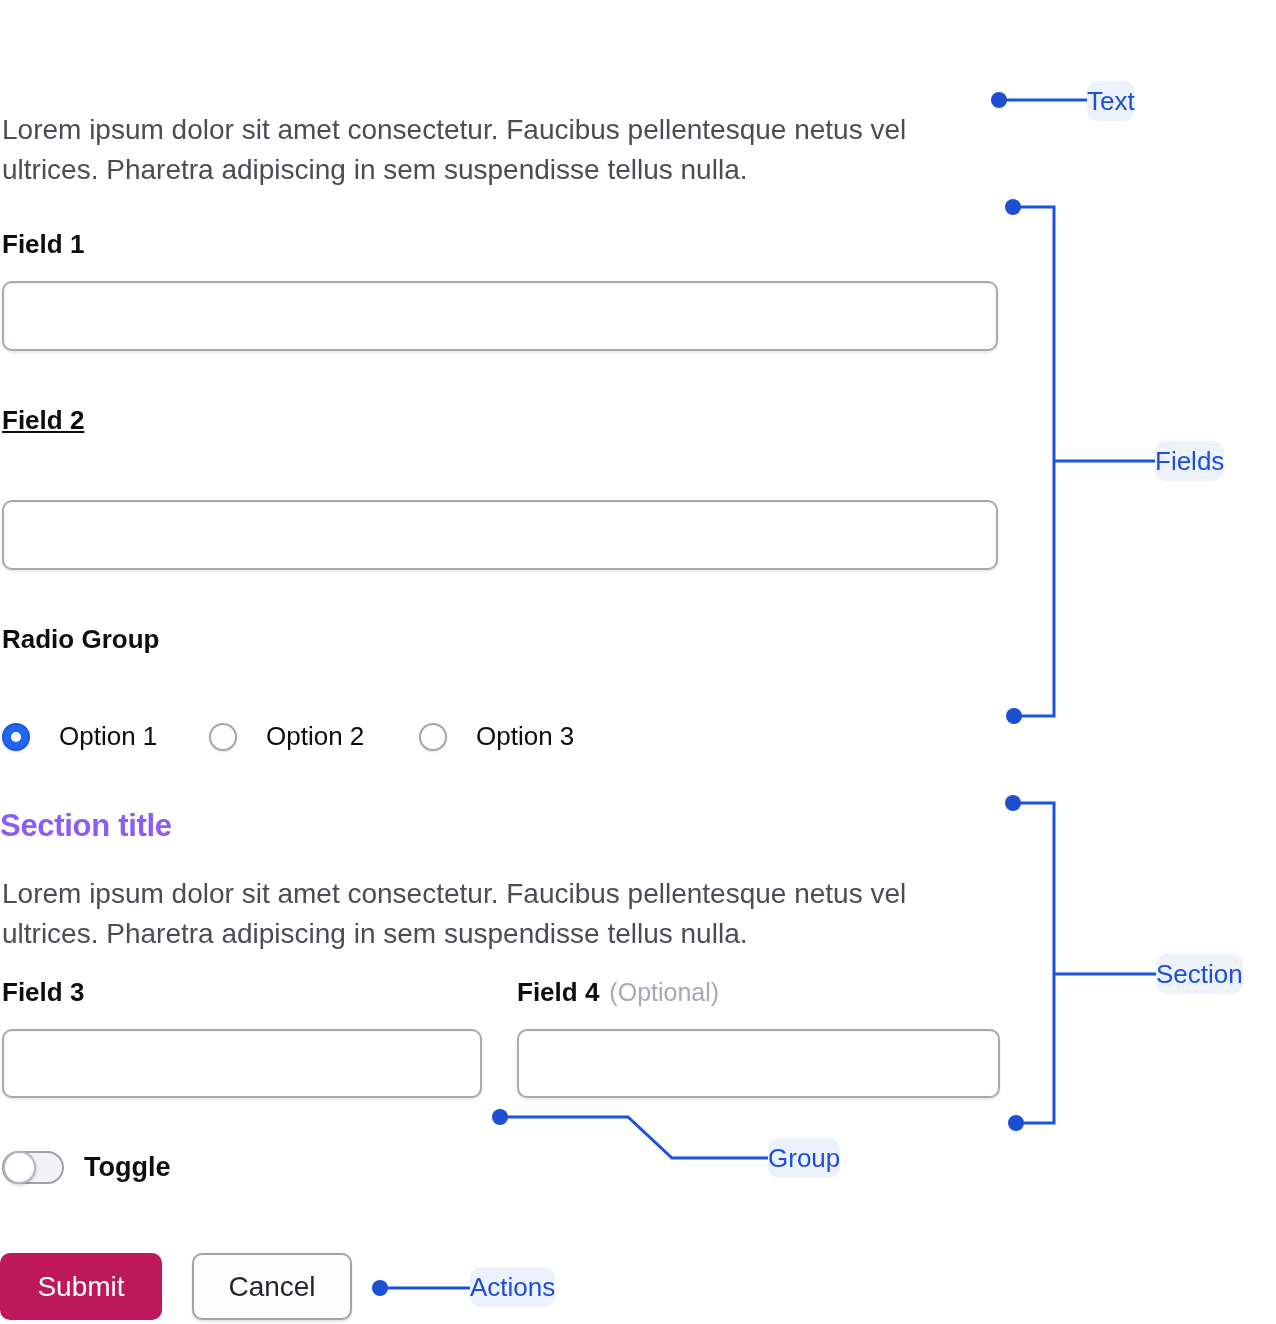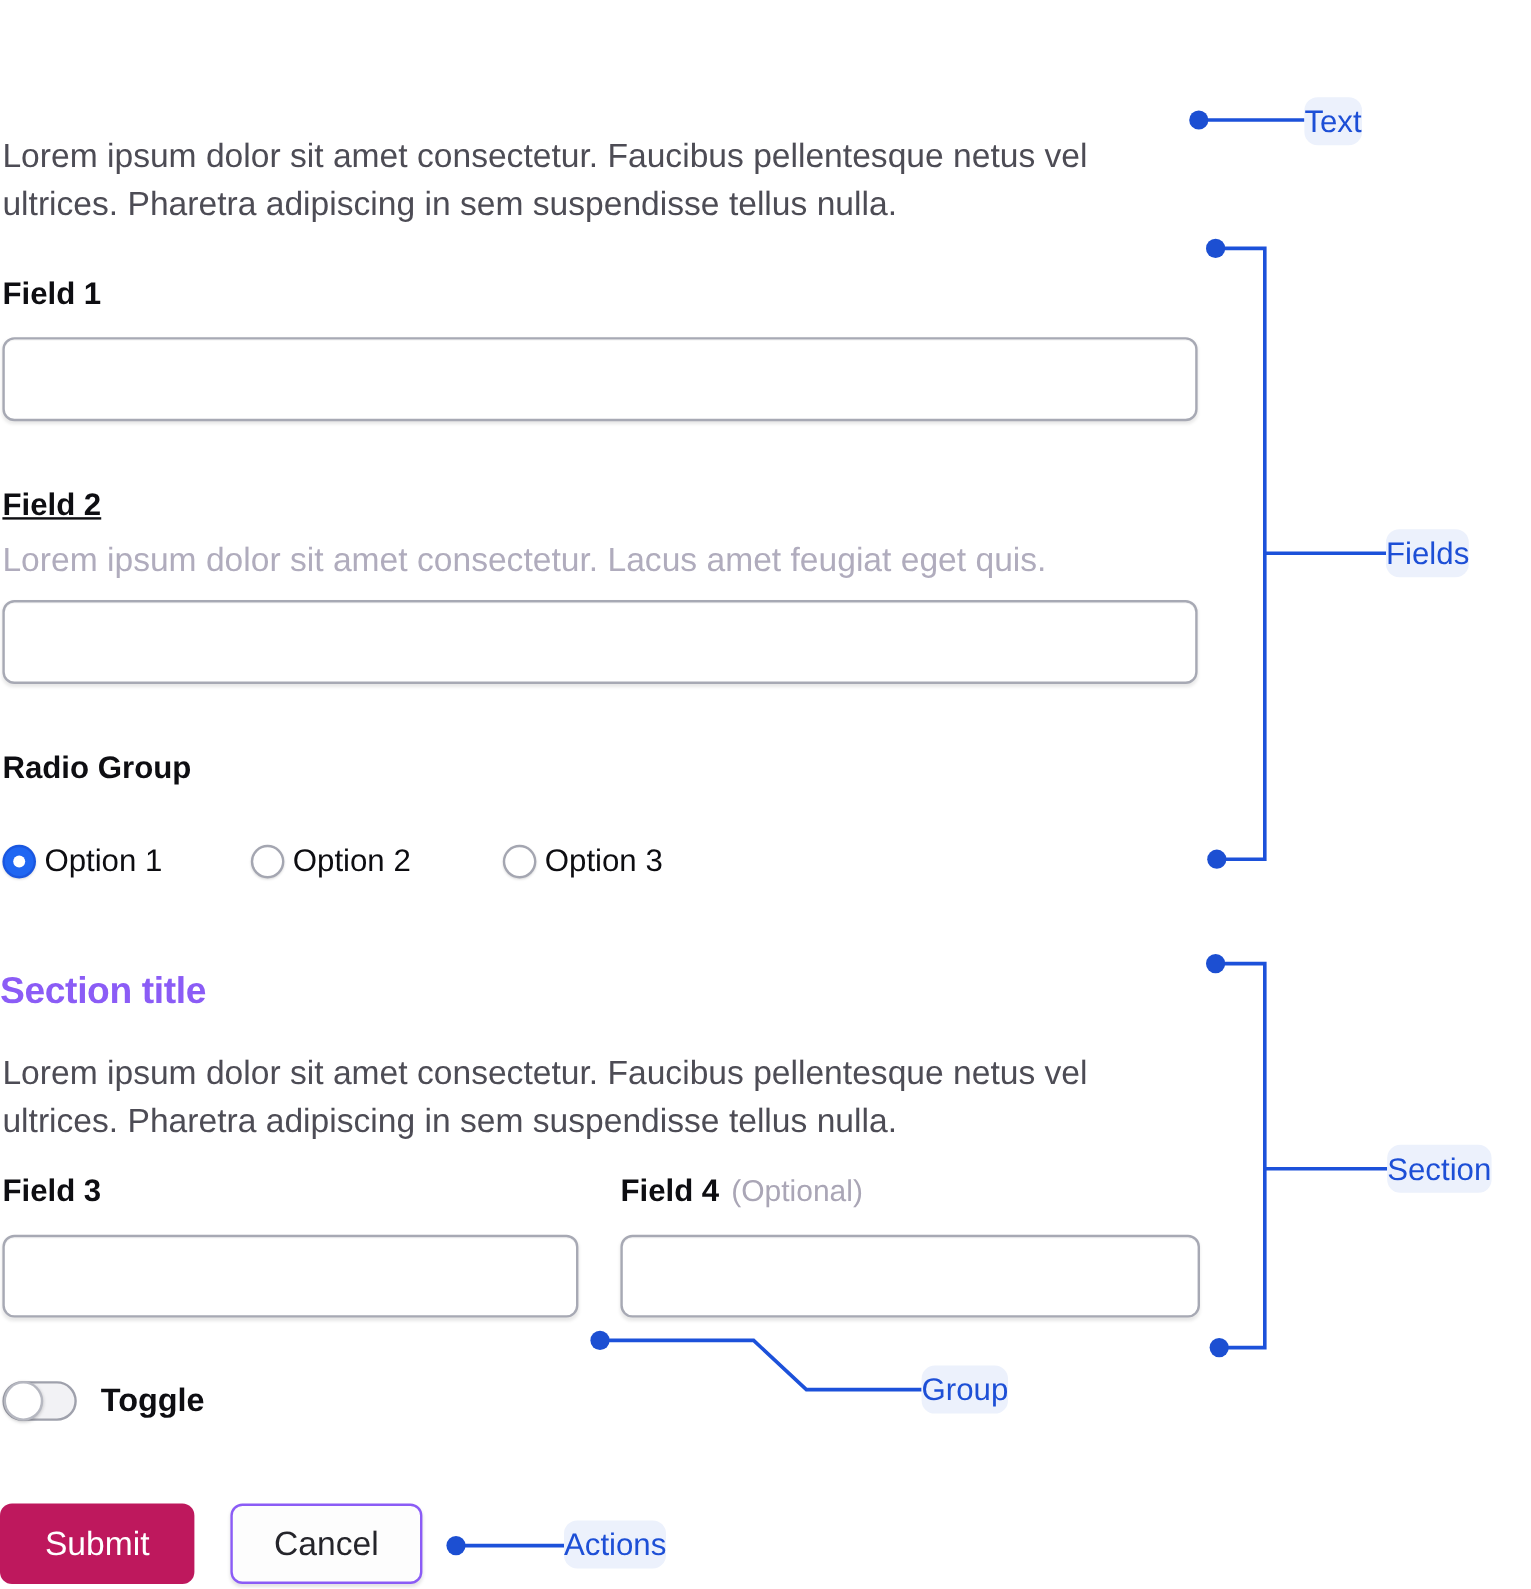--- a/index.html
+++ b/index.html
@@ -21,38 +21,38 @@
     box-sizing:border-box;background:#ffffff;border:2px solid #a7a9b4;border-radius:10px;
     box-shadow:0 2px 3px rgba(18,18,24,0.10), inset 0 1px 0 rgba(18,18,24,0.04);
     font-size:28px;color:#0e0e12;padding:0 18px;outline:none;
   }
   #input1{left:2px;top:281px;width:996px;height:70px;}
   #input2{left:2px;top:500px;width:996px;height:70px;}
   #input3{left:2px;top:1029px;width:480px;height:69px;}
   #input4{left:517px;top:1029px;width:483px;height:69px;}
   
   .radio-label-row{left:2px;top:624px;}
-  .radio-opt{position:absolute;top:702px;display:flex;align-items:center;gap:7px;cursor:pointer;}
+  .radio-opt{position:absolute;top:721px;display:flex;align-items:center;gap:29px;cursor:pointer;}
   .radio-circle{width:28px;height:28px;border-radius:50%;box-sizing:border-box;background:#ffffff;
     border:2px solid #a4a6b1;box-shadow:0 1px 2px rgba(18,18,24,0.15);flex:0 0 auto;}
   .radio-circle.selected{background:#1f66f2;border:2px solid #1a57e0;position:relative;}
   .radio-circle.selected::after{content:"";position:absolute;left:50%;top:50%;width:10px;height:10px;
     margin:-5px 0 0 -5px;border-radius:50%;background:#ffffff;}
   .radio-text{font-size:26px;font-weight:500;color:#0d0d11;}
   
   .toggle{left:2px;top:1151px;width:62px;height:33px;border-radius:17px;box-sizing:border-box;
     background:#f2f2f5;border:2px solid #9fa1ac;cursor:pointer;}
   .toggle-knob{position:absolute;left:-1px;top:-2px;width:33px;height:33px;border-radius:50%;
     background:#ffffff;border:2px solid #b6b8c1;box-sizing:border-box;box-shadow:0 1px 3px rgba(18,18,24,0.25);}
   .toggle-label{left:84px;top:1152px;font-size:27px;font-weight:700;color:#0e0e12;}
   
   .btn{box-sizing:border-box;border-radius:10px;font-family:"Liberation Sans",sans-serif;
     font-size:28px;font-weight:500;cursor:pointer;}
   .btn-submit{left:0;top:1253px;width:162px;height:67px;background:#be185d;border:none;color:#ffffff;}
-  .btn-cancel{left:192px;top:1253px;width:160px;height:67px;background:#fdfdfd;border:2px solid #8b5cf6;
+  .btn-cancel{left:192px;top:1253px;width:160px;height:67px;background:#fdfdfd;border:2px solid #a3a3a3;
     color:#25252b;box-shadow:0 2px 3px rgba(18,18,24,0.12);}
   
   .pill{height:40px;line-height:40px;padding:0 0;border-radius:11px;background:#ecf1fc;
     color:#1d4fd6;font-size:26px;white-space:nowrap;}
   #pill-text{left:1087px;top:81px;}
   #pill-fields{left:1155px;top:441px;}
   #pill-section{left:1156px;top:954px;}
   #pill-group{left:768px;top:1138px;}
   #pill-actions{left:470px;top:1267px;}
   
@@ -63,21 +63,20 @@
 
 <div class="canvas">
 
   <p class="abs intro">Lorem ipsum dolor sit amet consectetur. Faucibus pellentesque netus vel
 ultrices. Pharetra adipiscing in sem suspendisse tellus nulla.</p>
 
   <div class="abs field-label" style="left:2px;top:229px;">Field 1</div>
   <input id="input1" class="abs text-input" type="text" value="" style="">
 
   <div class="abs field-label" style="left:2px;top:405px;text-decoration:underline;">Field 2</div>
-  <div class="abs helper">Lorem ipsum dolor sit amet consectetur. Lacus amet feugiat eget quis.</div>
   <input id="input2" class="abs text-input" type="text" value="" style="">
 
   <div class="abs field-label radio-label-row">Radio Group</div>
   <div class="radio-opt" style="left:2px;">
     <span class="radio-circle selected"></span>
     <span class="radio-text">Option 1</span>
   </div>
   <div class="radio-opt" style="left:209px;">
     <span class="radio-circle"></span>
     <span class="radio-text">Option 2</span>

